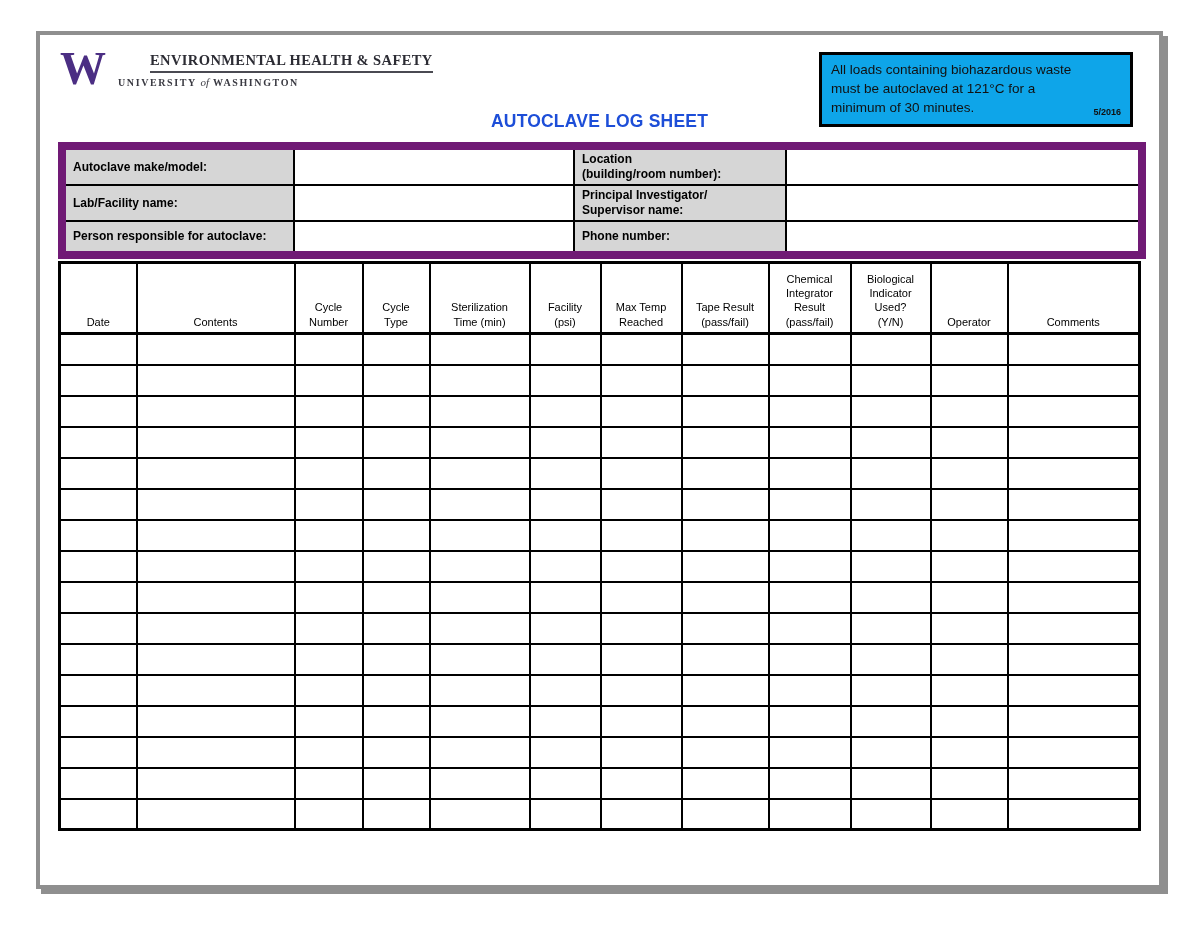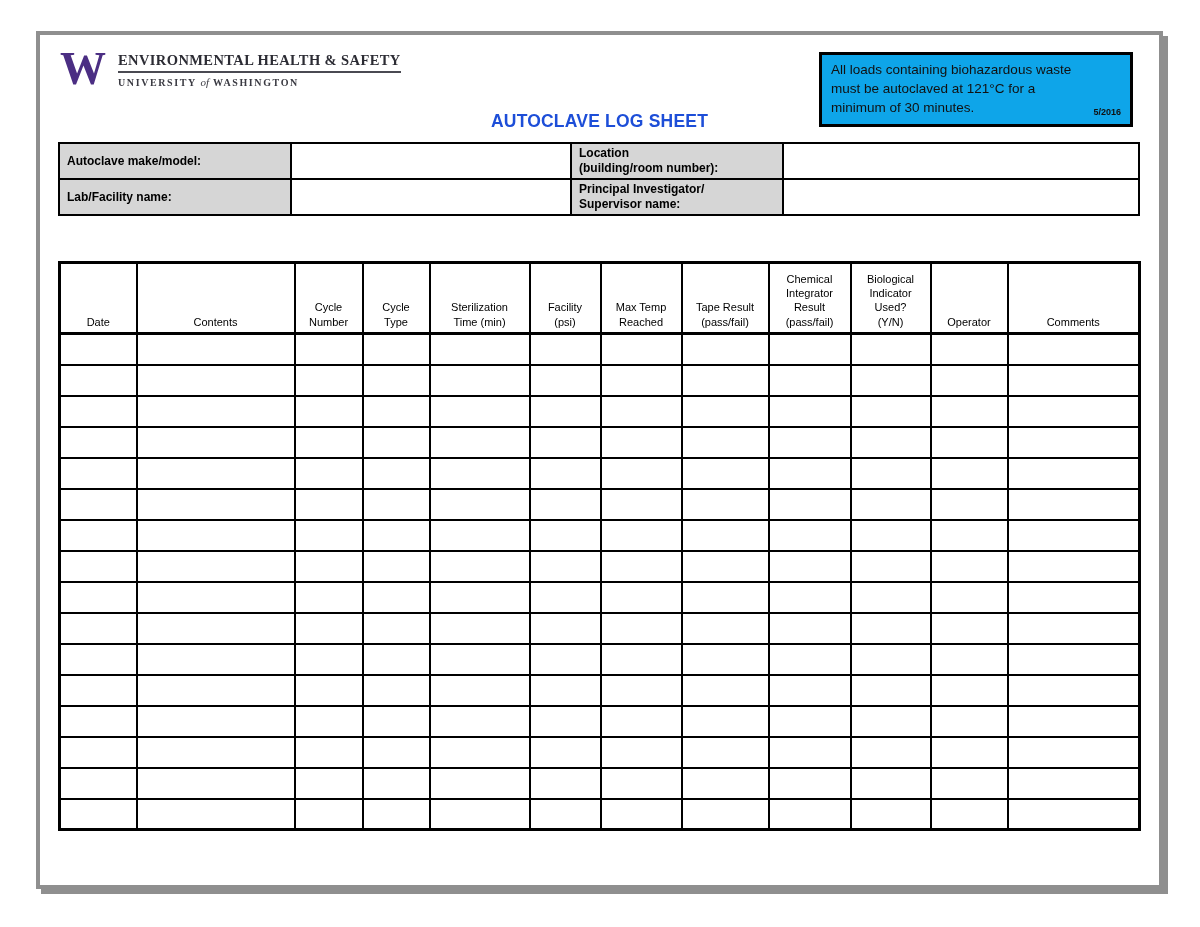--- a/index.html
+++ b/index.html
@@ -28,20 +28,21 @@
   .logo-text { margin-left: 14px; padding-top: 2px; }
   .org-name {
     display: inline-block;
     font-family: "Liberation Serif", serif;
     font-weight: bold;
     font-size: 14.5px;
     letter-spacing: 0.4px;
     color: #2c2c34;
     border-bottom: 2px solid #4a4a52;
     padding-bottom: 2px;
+    margin-left: 32px;
   }
   .univ-name {
     margin-top: 3px;
     font-family: "Liberation Serif", serif;
     font-weight: bold;
     font-size: 10px;
     letter-spacing: 1.6px;
     color: #3a3a42;
   }
   .univ-name .of {
@@ -89,21 +90,21 @@
 
   
   table { border-collapse: collapse; table-layout: fixed; }
   td, th { overflow: hidden; }
 
   
   .info-table {
     position: absolute;
     left: 18px; top: 107px;
     width: 1080px;
-    border: 2px solid #701a75;
+    border: 8px solid #701a75;
   }
   .info-table td { border: 2px solid #000; height: 34px; vertical-align: middle; }
   .info-table td.lbl {
     background: #d6d6d6;
     font-weight: bold;
     font-size: 12px;
     line-height: 1.25;
     padding: 2px 7px;
     white-space: pre-line;
     color: #000;
@@ -176,20 +177,26 @@
         <td class="val"></td>
         <td class="lbl">Location
 (building/room number):</td>
         <td class="val"></td>
       </tr>
       <tr>
         <td class="lbl">Lab/Facility name:</td>
         <td class="val"></td>
         <td class="lbl">Principal Investigator/
 Supervisor name:</td>
+        <td class="val"></td>
+      </tr>
+      <tr>
+        <td class="lbl">Person responsible for autoclave:</td>
+        <td class="val"></td>
+        <td class="lbl">Phone number:</td>
         <td class="val"></td>
       </tr>
     </tbody>
   </table>
 
   <table class="log-table">
     <colgroup>
       <col style="width:77px">
         <col style="width:158px">
         <col style="width:68px">

